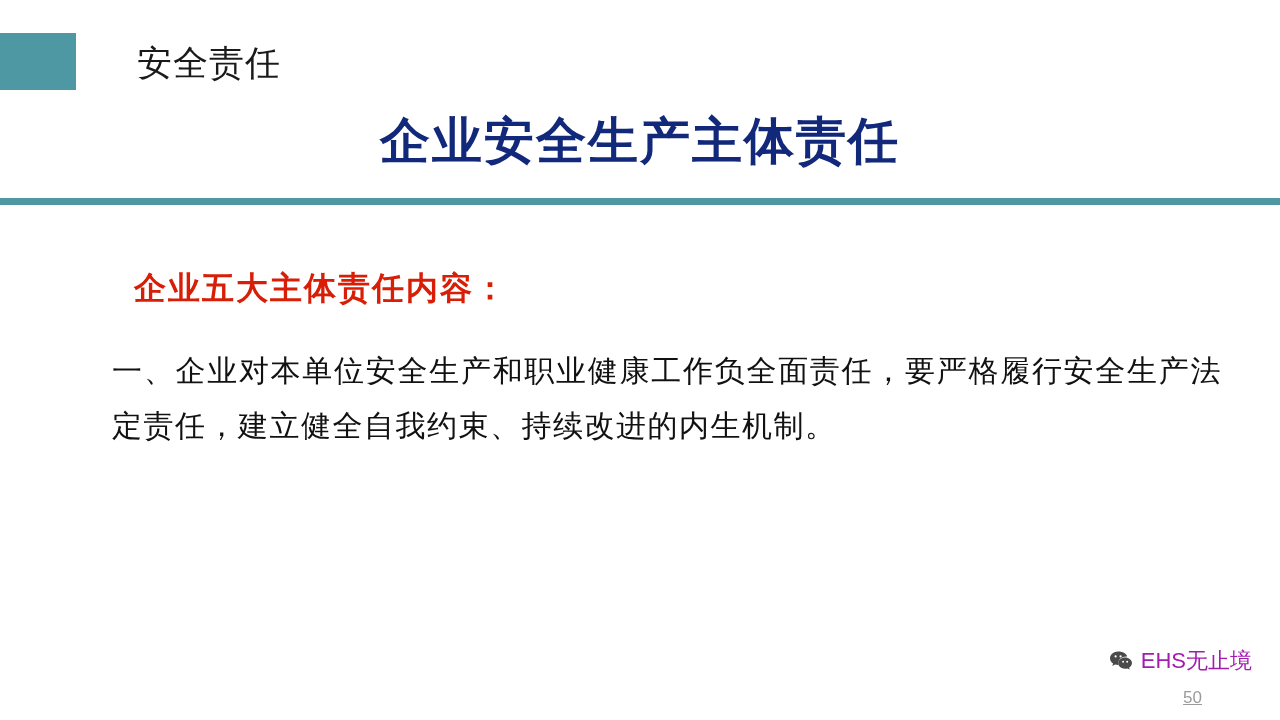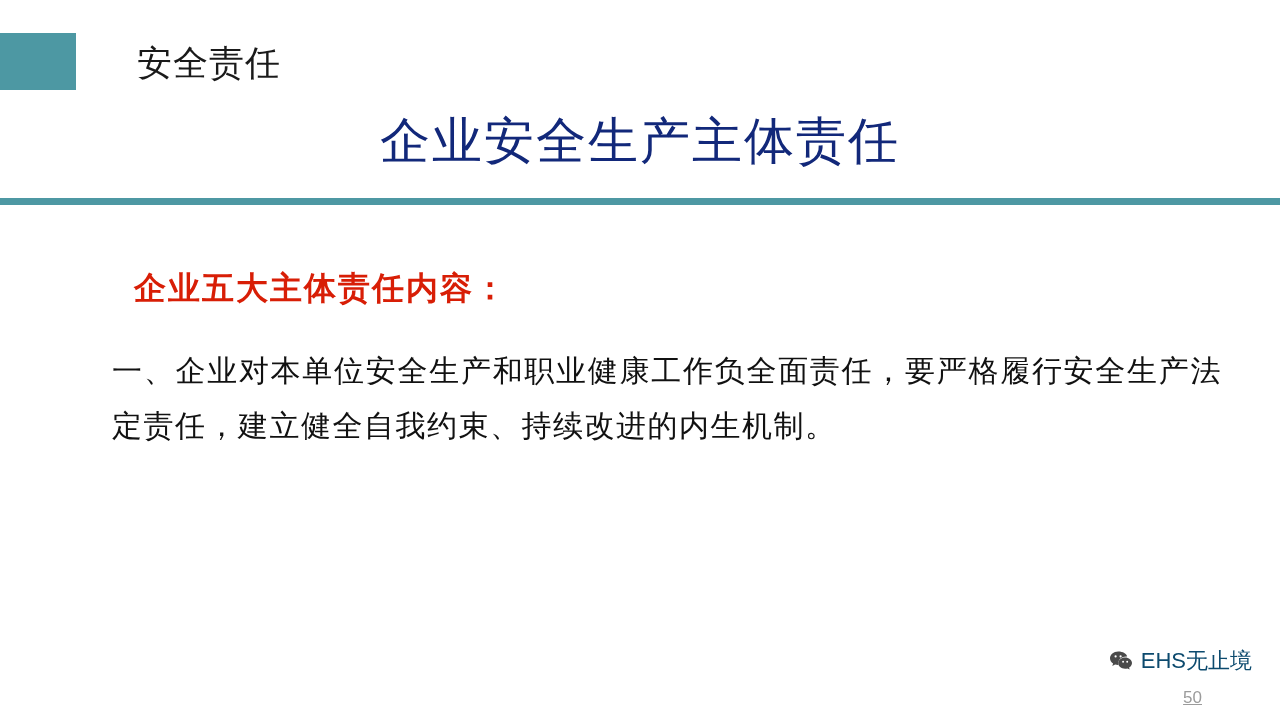--- a/index.html
+++ b/index.html
@@ -48,21 +48,21 @@
     white-space: nowrap;
     margin-left: 37px;
   }
   .slide-title {
     position: absolute;
     left: 0;
     top: 108px;
     width: 1280px;
     text-align: center;
     font-size: 50px;
-    font-weight: normal;
+    font-weight: bold;
     color: #12287a;
     letter-spacing: 2px;
     white-space: nowrap;
   }
   .header-rule {
     position: absolute;
     left: 0;
     top: 198px;
     width: 1280px;
     height: 7px;
@@ -103,21 +103,21 @@
   .para-2 { top: 283px; }
 
   
   .wechat-badge {
     position: absolute;
     right: 28px;
     bottom: 44px;
     display: flex;
     align-items: center;
     gap: 7px;
-    color: #0c4a6e;
+    color: #a21caf;
     font-size: 22px;
     white-space: nowrap;
   }
   .wechat-icon {
     width: 26px;
     height: 26px;
     display: inline-block;
     line-height: 0;
   }
   .page-number {

